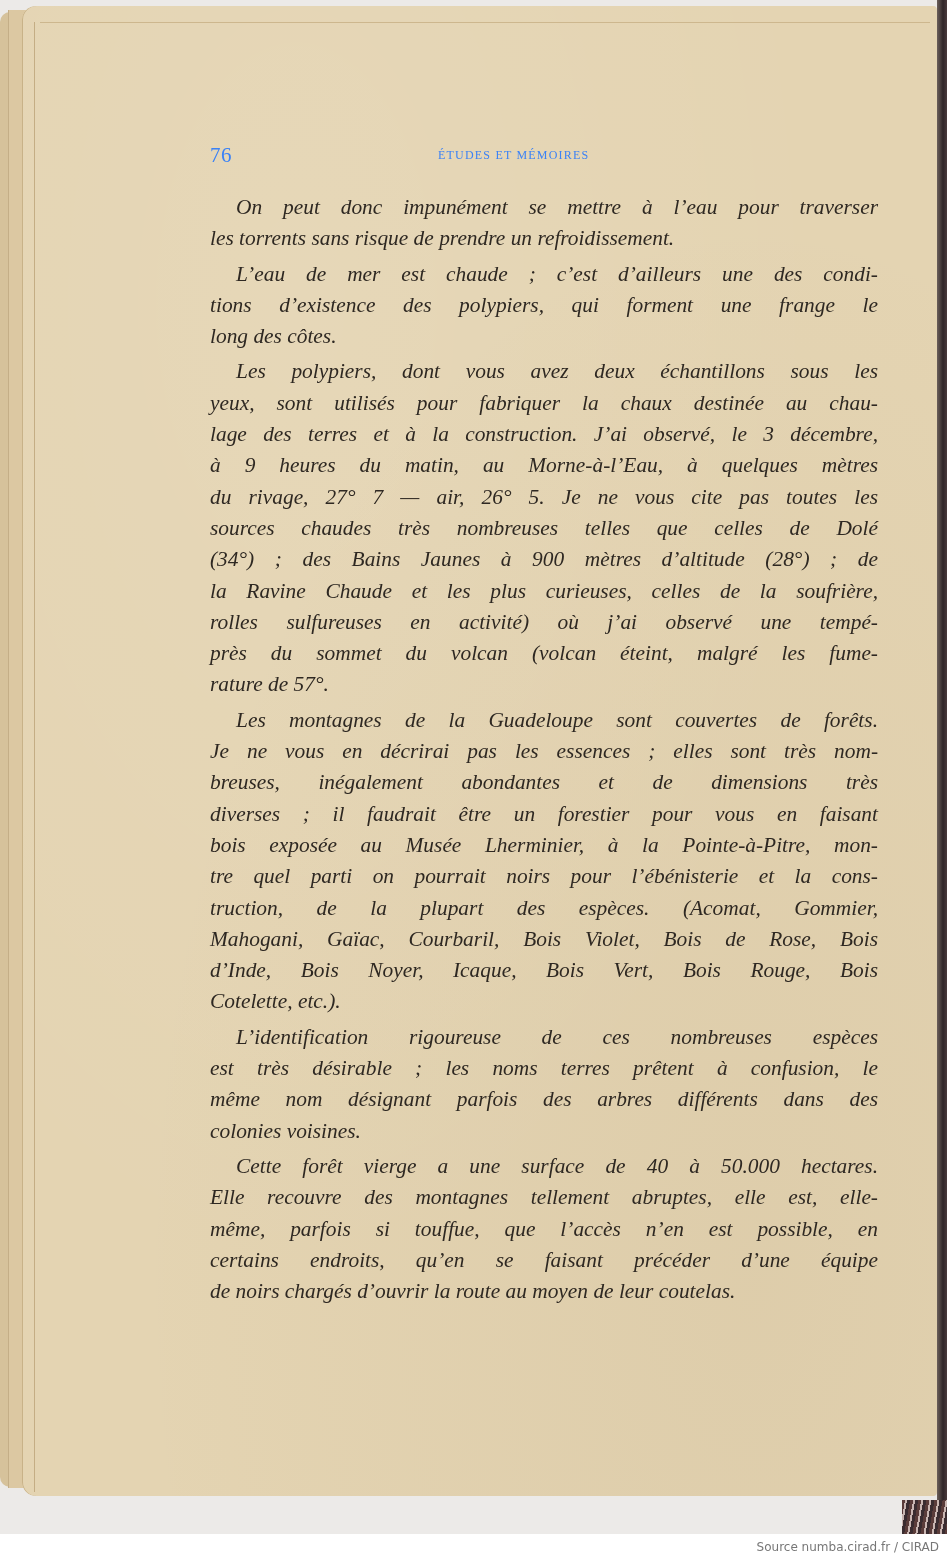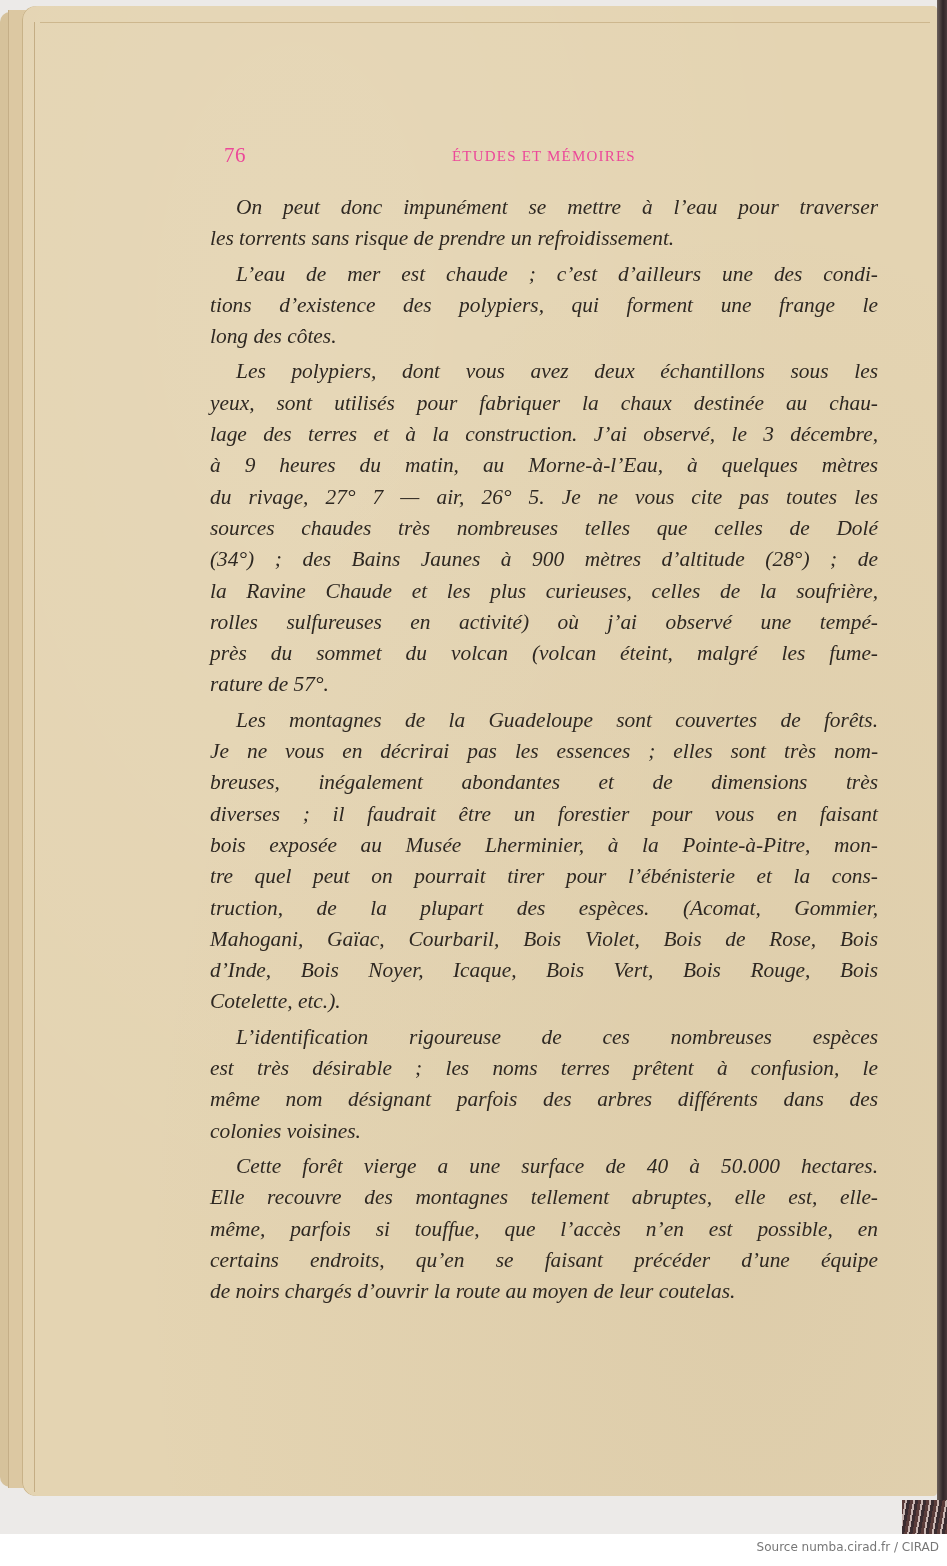--- a/index.html
+++ b/index.html
@@ -67,35 +67,35 @@
     }
     .paper-top-edge {
       position: absolute;
       left: 40px; top: 22px;
       width: 890px; height: 1px;
       background: #cdb78e;
     }
 
     .running-head {
       position: absolute;
-      left: 224px; top: 143px;
+      left: 210px; top: 143px;
       width: 680px;
       height: 28px;
-      color: #ec4899;
+      color: #3b82f6;
     }
     .page-number {
       position: absolute;
       left: 0; top: 0;
       font-size: 21px;
       letter-spacing: 0.5px;
     }
     .running-title {
       position: absolute;
       left: 228px; top: 5px;
-      font-size: 15px;
+      font-size: 12px;
       letter-spacing: 1.2px;
     }
 
     .body-text {
       position: absolute;
       left: 210px; top: 192px;
       width: 668px;
       color: #2e2822;
       font-size: 21.4px;
       line-height: 31.3px;
@@ -167,21 +167,21 @@
       <span class="line">rolles sulfureuses en activité) où j’ai observé une tempé-</span>
       <span class="line">près du sommet du volcan (volcan éteint, malgré les fume-</span>
       <span class="line last">rature de 57°.</span>
     </div>
     <div class="para">
       <span class="line indent">Les montagnes de la Guadeloupe sont couvertes de forêts.</span>
       <span class="line">Je ne vous en décrirai pas les essences ; elles sont très nom-</span>
       <span class="line">breuses, inégalement abondantes et de dimensions très</span>
       <span class="line">diverses ; il faudrait être un forestier pour vous en faisant</span>
       <span class="line">bois exposée au Musée Lherminier, à la Pointe-à-Pitre, mon-</span>
-      <span class="line">tre quel peut on pourrait tirer pour l’ébénisterie et la cons-</span>
+      <span class="line">tre quel parti on pourrait noirs pour l’ébénisterie et la cons-</span>
       <span class="line">truction, de la plupart des espèces. (Acomat, Gommier,</span>
       <span class="line">Mahogani, Gaïac, Courbaril, Bois Violet, Bois de Rose, Bois</span>
       <span class="line">d’Inde, Bois Noyer, Icaque, Bois Vert, Bois Rouge, Bois</span>
       <span class="line last">Cotelette, etc.).</span>
     </div>
     <div class="para">
       <span class="line indent">L’identification rigoureuse de ces nombreuses espèces</span>
       <span class="line">est très désirable ; les noms terres prêtent à confusion, le</span>
       <span class="line">même nom désignant parfois des arbres différents dans des</span>
       <span class="line last">colonies voisines.</span>

